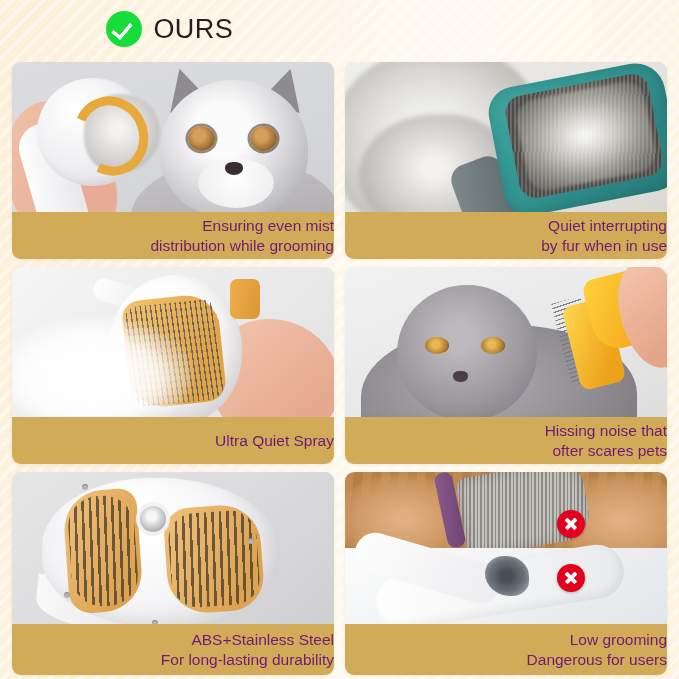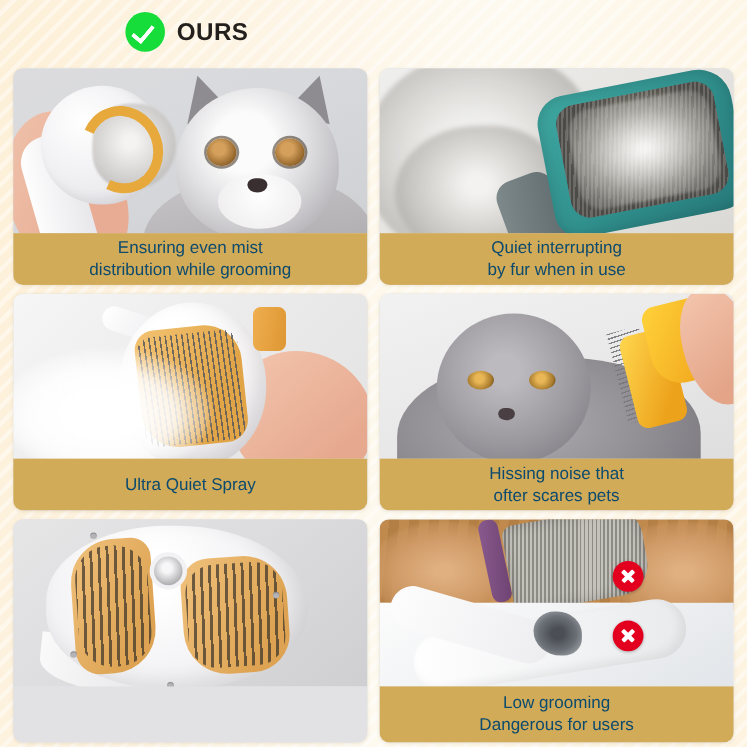--- a/index.html
+++ b/index.html
@@ -37,22 +37,22 @@
     display: flex;
   }
   .head-col {
     width: 339.5px;
     display: flex;
     align-items: center;
     justify-content: center;
     gap: 11px;
   }
   .head-label {
-    font-size: 22px;
-    font-weight: bold;
+    font-size: 27px;
+    font-weight: normal;
     letter-spacing: 0.4px;
     color: #231f1c;
     line-height: 1;
     font-family: "Liberation Sans", sans-serif;
   }
 
   .badge-check {
     width: 36px; height: 36px;
     border-radius: 50%;
     background: #17dd3b;
@@ -118,24 +118,24 @@
     bottom: 47px;
     overflow: hidden;
   }
   .panel.row-3 .photo { bottom: 51px; }
 
   .caption {
     position: absolute;
     left: 0; right: 0; bottom: 0;
     height: 47px;
     background: #d2ab58;
-    color: #0c4a6e;
+    color: #701a75;
     display: flex;
     flex-direction: column;
-    align-items: center;
+    align-items: flex-end;
     justify-content: center;
     font-size: 15.5px;
     line-height: 1.27;
     text-align: center;
     font-family: "Liberation Sans", sans-serif;
   }
   .panel.row-3 .caption { height: 51px; }
   .caption .ln { display: block; white-space: nowrap; }
 
   
@@ -604,20 +604,24 @@
           <div class="slots-a"></div>
           <div class="plate-b"></div>
           <div class="slots-b"></div>
           <div class="vent"></div>
           <div class="dot" style="left:70px;  top:12px;"></div>
           <div class="dot" style="left:236px; top:66px;"></div>
           <div class="dot" style="left:52px;  top:120px;"></div>
           <div class="dot" style="left:140px; top:148px;"></div>
         </div>
       </div>
+      <div class="caption">
+        <span class="ln">ABS+Stainless Steel</span>
+        <span class="ln">For long-lasting durability</span>
+      </div>
     </div>
 
     <div class="panel col-r row-3">
       <div class="photo">
         <div class="scene s32">
           <div class="top-half"></div>
           <div class="fur-l"></div>
           <div class="fur-r"></div>
           <div class="brush2-stem"></div>
           <div class="brush2"></div>

